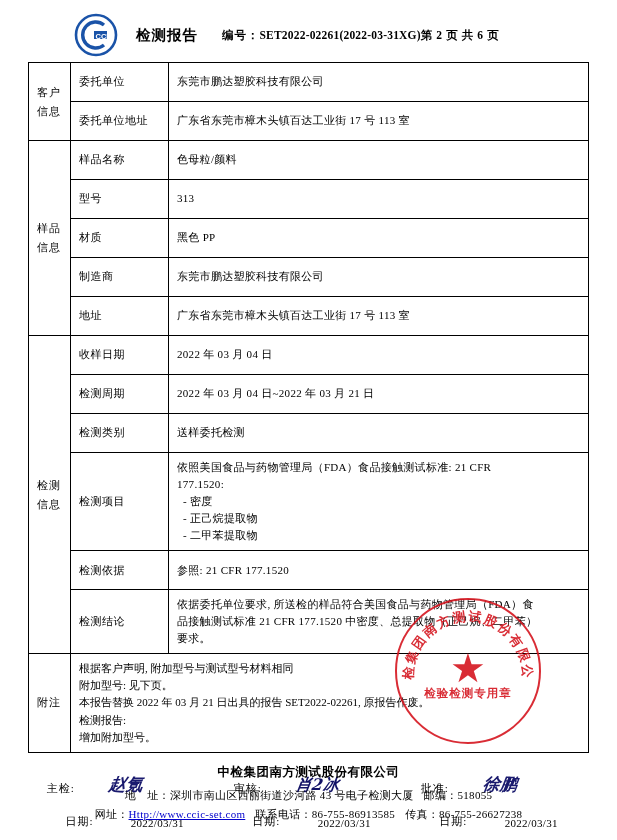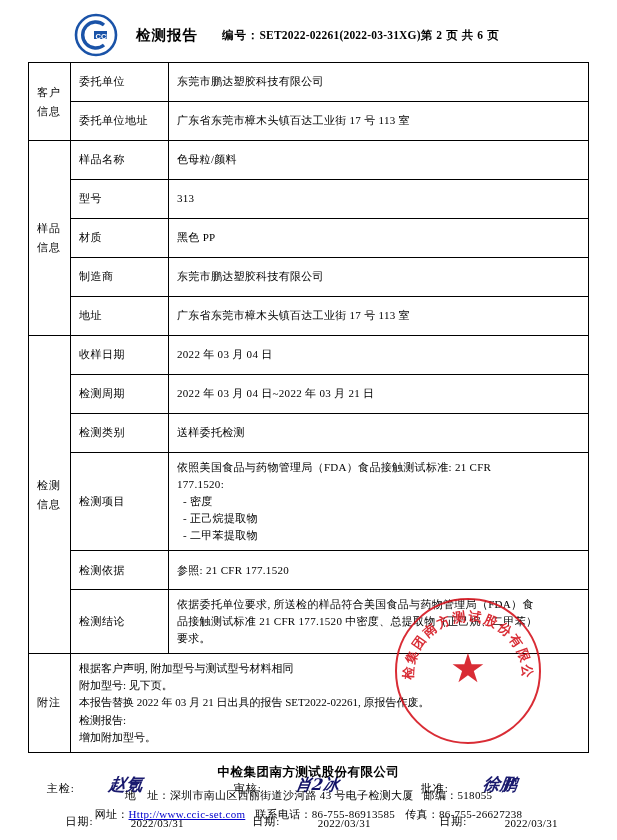--- a/index.html
+++ b/index.html
@@ -373,20 +373,21 @@
   <div class="stamp">
     <svg class="arc" viewBox="0 0 142 142">
       <defs>
         <path id="arcpath" d="M 16 76 A 55 55 0 0 1 126 76"></path>
       </defs>
       <text text-anchor="middle">
         <textPath href="#arcpath" startOffset="50%" id="arc-label">中检集团南方测试股份有限公司</textPath>
       </text>
     </svg>
     <div class="star">★</div>
+    <div class="center-text">检验检测专用章</div>
   </div>
 
   <div class="footer">
     <div class="company">中检集团南方测试股份有限公司</div>
     <div class="line">
       <span>地　址：</span><span>深圳市南山区西丽街道沙河路 43 号电子检测大厦</span><span class="sp"></span><span>邮编：</span><span>518055</span>
     </div>
     <div class="line">
       <span>网址：</span><span class="url">Http://www.ccic-set.com</span><span class="sp"></span><span>联系电话：</span><span>86-755-86913585</span><span class="sp"></span><span>传真：</span><span>86-755-26627238</span>
     </div>

